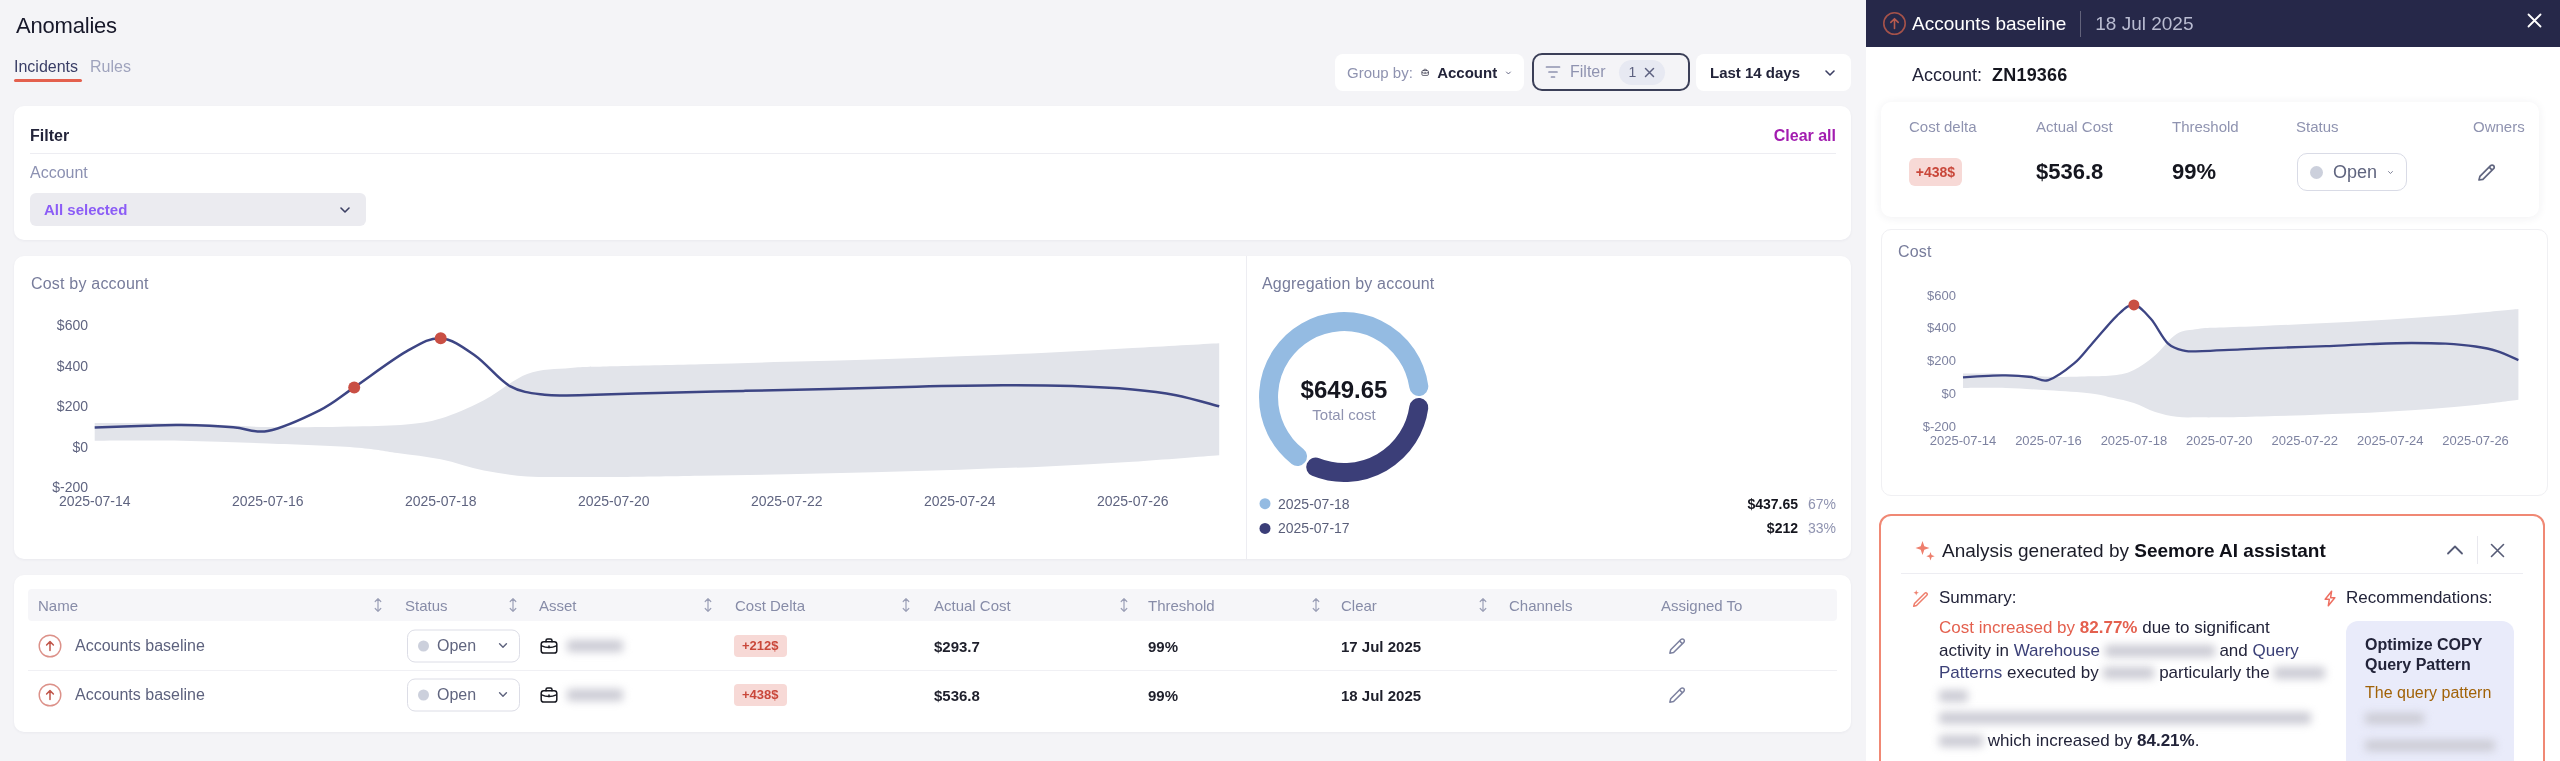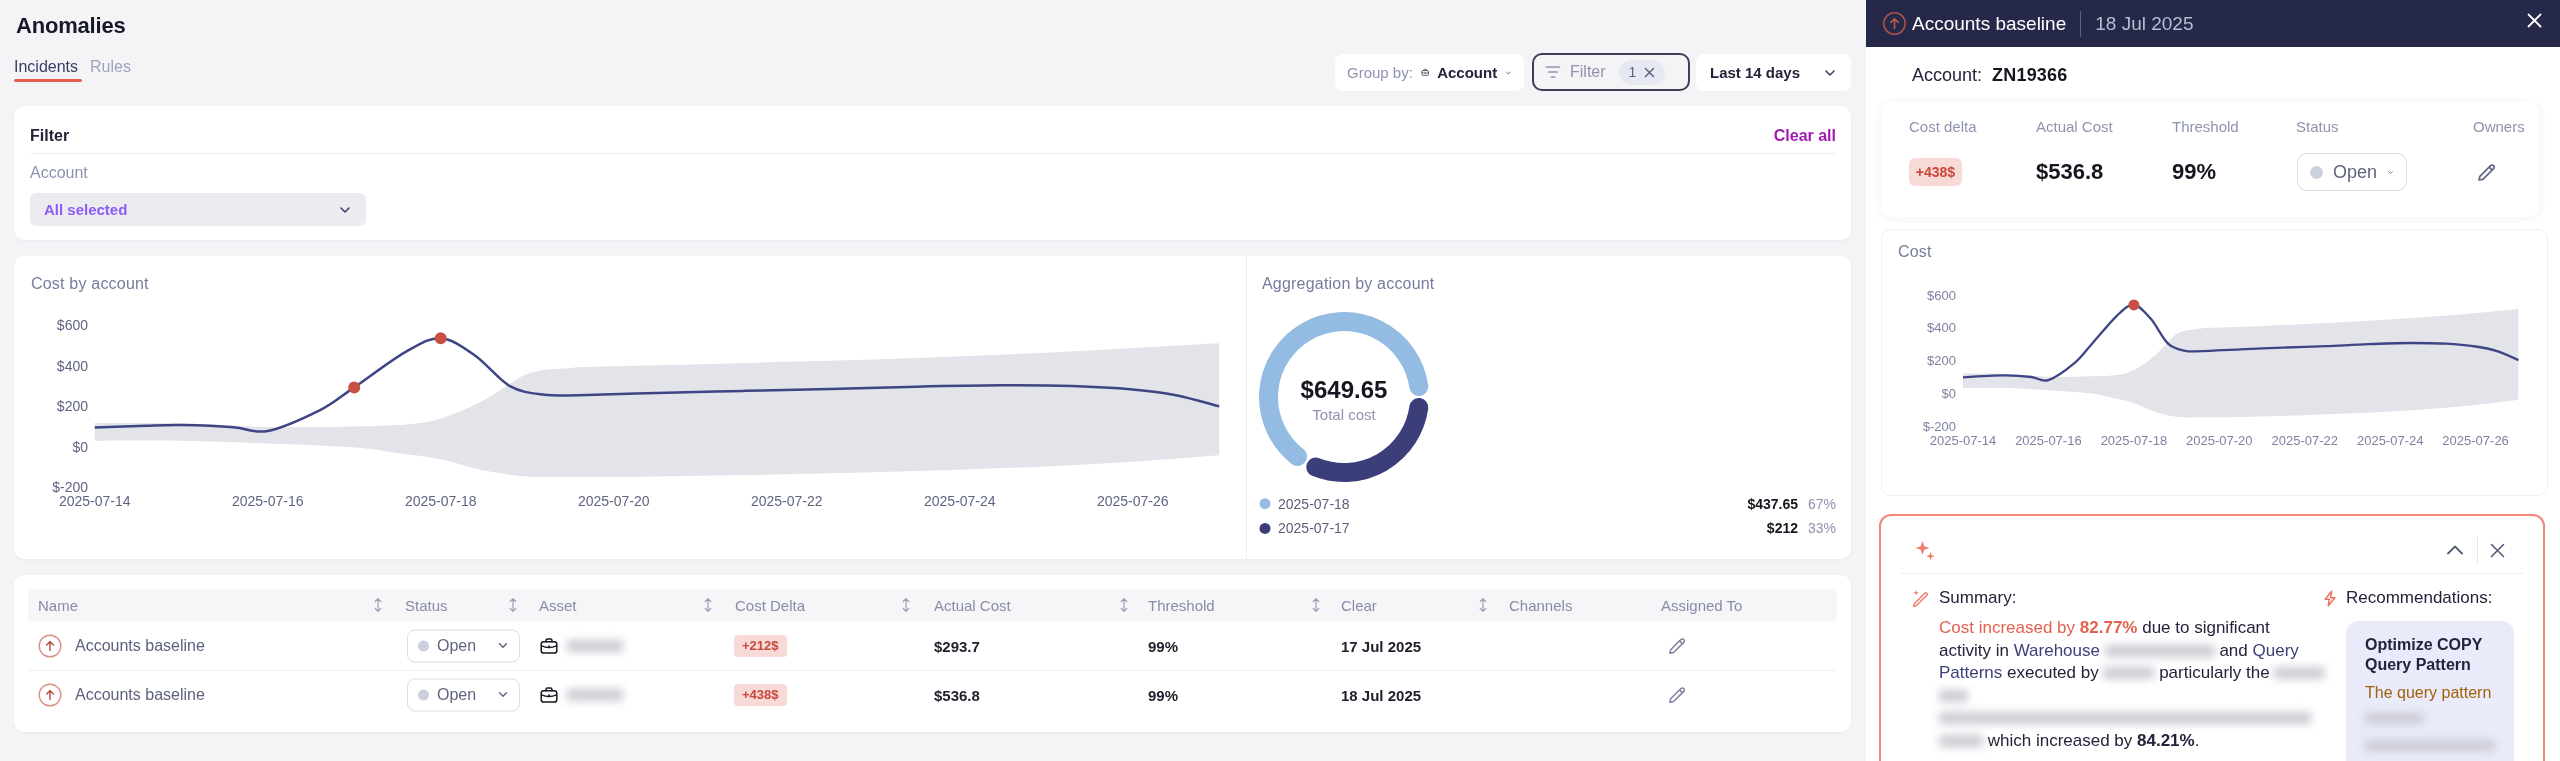--- a/index.html
+++ b/index.html
@@ -1,20 +1,20 @@
 <!DOCTYPE html>
 <html><head><meta charset="utf-8">
 <style>
 *{margin:0;padding:0;box-sizing:border-box;}
 html,body{width:2560px;height:761px;overflow:hidden;}
 body{font-family:"Liberation Sans",sans-serif;background:#f4f4f7;position:relative;color:#23243a;}
 .abs{position:absolute;}
 .card{position:absolute;background:#fff;border-radius:10px;box-shadow:0 1px 3px rgba(40,40,70,.05);}
 
-h1{position:absolute;left:16px;top:13px;font-size:22px;font-weight:700;color:#17182a;letter-spacing:-.2px;}
+h1{position:absolute;left:16px;top:13px;font-size:22px;font-weight:400;color:#17182a;letter-spacing:-.2px;}
 .tab1{position:absolute;left:14px;top:58px;font-size:16px;font-weight:500;color:#393d66;}
 .tab2{position:absolute;left:90px;top:58px;font-size:16px;color:#9fa3bd;}
 .tabline{position:absolute;left:14px;top:79px;width:68px;height:2.5px;border-radius:2px;background:#e4604e;}
 
 .pill{position:absolute;background:#fff;border-radius:8px;display:flex;align-items:center;}
 #grp{left:1335px;top:54px;width:189px;height:37px;padding:0 12px;gap:8px;}
 #grp .lbl{color:#8f93b0;font-size:15px;white-space:nowrap;}
 #grp .val{color:#23243a;font-size:15px;font-weight:700;}
 #fbtn{position:absolute;left:1532px;top:53px;width:158px;height:38px;border:2px solid #3b3f58;border-radius:10px;display:flex;align-items:center;padding:0 11px;gap:9px;}
 #fbtn .t{color:#8f93b0;font-size:16px;}
@@ -320,20 +320,21 @@
       <path fill="#e2e4ea" d="M81.0,143.5 C88.1,143.6 109.5,143.3 123.7,143.9 C138.0,144.4 152.2,146.4 166.4,146.8 C180.7,147.2 197.8,146.7 209.2,146.3 C220.6,146.0 227.7,145.9 234.8,144.9 C241.9,143.8 245.5,143.2 251.9,139.9 C258.3,136.7 266.1,131.2 273.2,125.2 C280.4,119.2 287.5,108.2 294.6,103.9 C301.7,99.5 308.8,100.0 316.0,98.9 C323.1,97.9 326.6,98.1 337.3,97.6 C348.0,97.1 365.8,96.6 380.0,96.0 C394.3,95.4 408.5,94.7 422.8,94.0 C437.0,93.4 451.2,92.8 465.5,92.1 C479.7,91.3 494.0,90.5 508.2,89.6 C522.4,88.7 536.7,87.8 550.9,86.6 C565.2,85.5 579.4,84.2 593.6,82.9 C607.9,81.6 629.2,79.6 636.4,78.9 L636.4,169.8 C629.2,170.7 607.9,173.5 593.6,175.0 C579.4,176.5 565.2,177.7 550.9,178.8 C536.7,179.9 522.4,180.6 508.2,181.4 C494.0,182.2 479.7,182.9 465.5,183.6 C451.2,184.2 437.0,184.7 422.8,185.2 C408.5,185.7 394.3,186.0 380.0,186.4 C365.8,186.7 348.0,187.2 337.3,187.3 C326.6,187.5 323.1,187.4 316.0,187.3 C308.8,187.3 301.7,187.7 294.6,186.8 C287.5,186.0 280.4,184.4 273.2,182.1 C266.1,179.8 259.0,175.4 251.9,173.1 C244.8,170.7 237.6,169.4 230.5,167.8 C223.4,166.2 219.8,164.6 209.2,163.4 C198.5,162.1 180.7,161.2 166.4,160.3 C152.2,159.4 138.0,158.4 123.7,158.0 C109.5,157.6 88.1,158.0 81.0,158.0 Z"></path>
       <path fill="none" stroke="#3d4584" stroke-width="2.3" d="M81.0,147.3 C85.3,147.1 99.5,146.2 106.6,145.8 C113.8,145.5 116.6,145.2 123.7,145.4 C130.8,145.5 142.2,146.2 149.4,147.0 C156.5,147.8 159.3,152.4 166.4,150.1 C173.6,147.8 185.0,139.3 192.1,133.4 C199.2,127.5 202.0,122.7 209.2,114.7 C216.3,106.8 227.7,92.5 234.8,85.8 C241.9,79.2 246.2,74.3 251.9,74.9 C257.6,75.4 263.3,82.6 269.0,89.1 C274.7,95.6 280.4,108.4 286.1,113.7 C291.8,119.0 297.4,119.5 303.1,120.8 C308.8,122.0 311.0,121.3 320.2,121.1 C329.5,120.8 345.2,119.9 358.7,119.3 C372.2,118.7 387.2,118.2 401.4,117.6 C415.6,117.1 429.9,116.7 444.1,116.2 C458.4,115.6 472.6,114.7 486.8,114.2 C501.1,113.7 516.7,113.1 529.6,113.0 C542.4,113.0 553.1,113.1 563.7,113.7 C574.4,114.3 585.1,115.3 593.6,116.5 C602.2,117.7 607.9,118.8 615.0,121.1 C622.1,123.3 632.8,128.6 636.4,130.1"></path>
       <circle cx="251.9" cy="74.9" r="5.5" fill="#c94f44"></circle>
     </svg>
   </div>
   <div id="aicard">
     <svg style="position:absolute;left:32px;top:23px" width="24" height="24" viewBox="0 0 24 24">
         <path d="M9.5 2l1.8 5.2L16.5 9l-5.2 1.8L9.5 16l-1.8-5.2L2.5 9l5.2-1.8z" fill="#ee7f6d"></path>
         <path d="M17.5 13l1.1 3.1 3.1 1.1-3.1 1.1-1.1 3.1-1.1-3.1-3.1-1.1 3.1-1.1z" fill="#ee7f6d"></path>
       </svg>
+    <div id="aihead">Analysis generated by <b>Seemore AI assistant</b></div>
     <svg style="position:absolute;right:79px;top:28px" width="18" height="12" viewBox="0 0 18 12">
         <path d="M2 9.5L9 2.5l7 7" fill="none" stroke="#565b76" stroke-width="1.8" stroke-linecap="round" stroke-linejoin="round"></path>
       </svg>
     <div style="position:absolute;right:65px;top:20px;width:1px;height:28px;background:#e8e8ee"></div>
     <svg style="position:absolute;right:37px;top:26px" width="17" height="17" viewBox="0 0 17 17">
         <path d="M2.5 2.5l12 12M14.5 2.5l-12 12" stroke="#565b76" stroke-width="1.6" stroke-linecap="round"></path>
       </svg>
     <div id="aidiv"></div>
     <svg style="position:absolute;left:31px;top:73px" width="18" height="18" viewBox="0 0 18 18">
         <path d="M4.5 16.5l-2.8.8.8-2.8L12.8 4.2a1.4 1.4 0 012 2L4.5 16.5z" fill="none" stroke="#ee7f6d" stroke-width="1.5" stroke-linejoin="round"></path>

